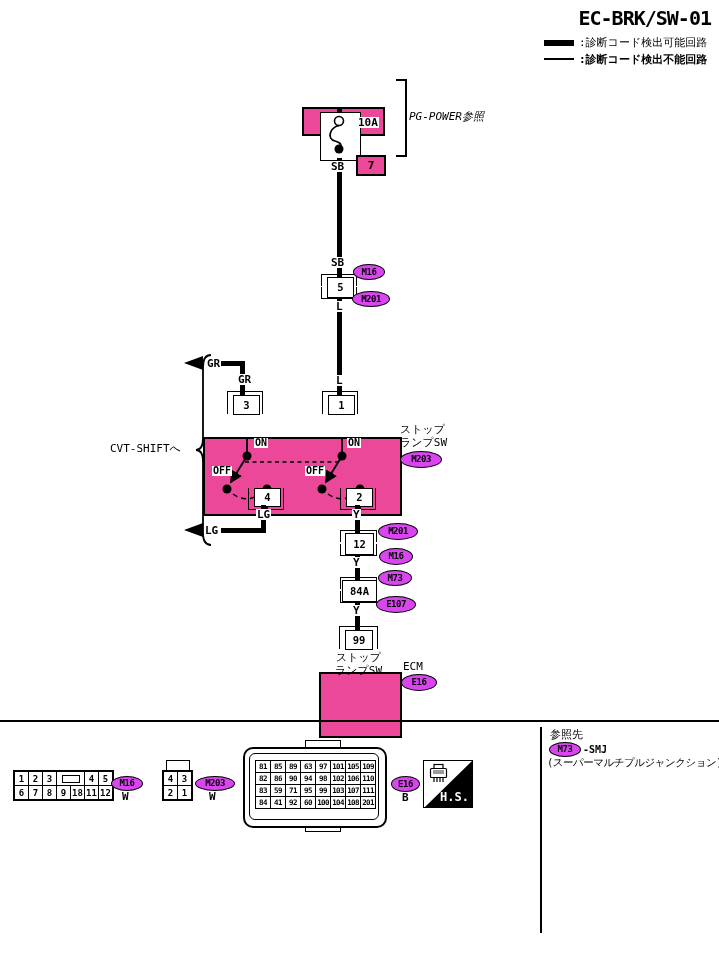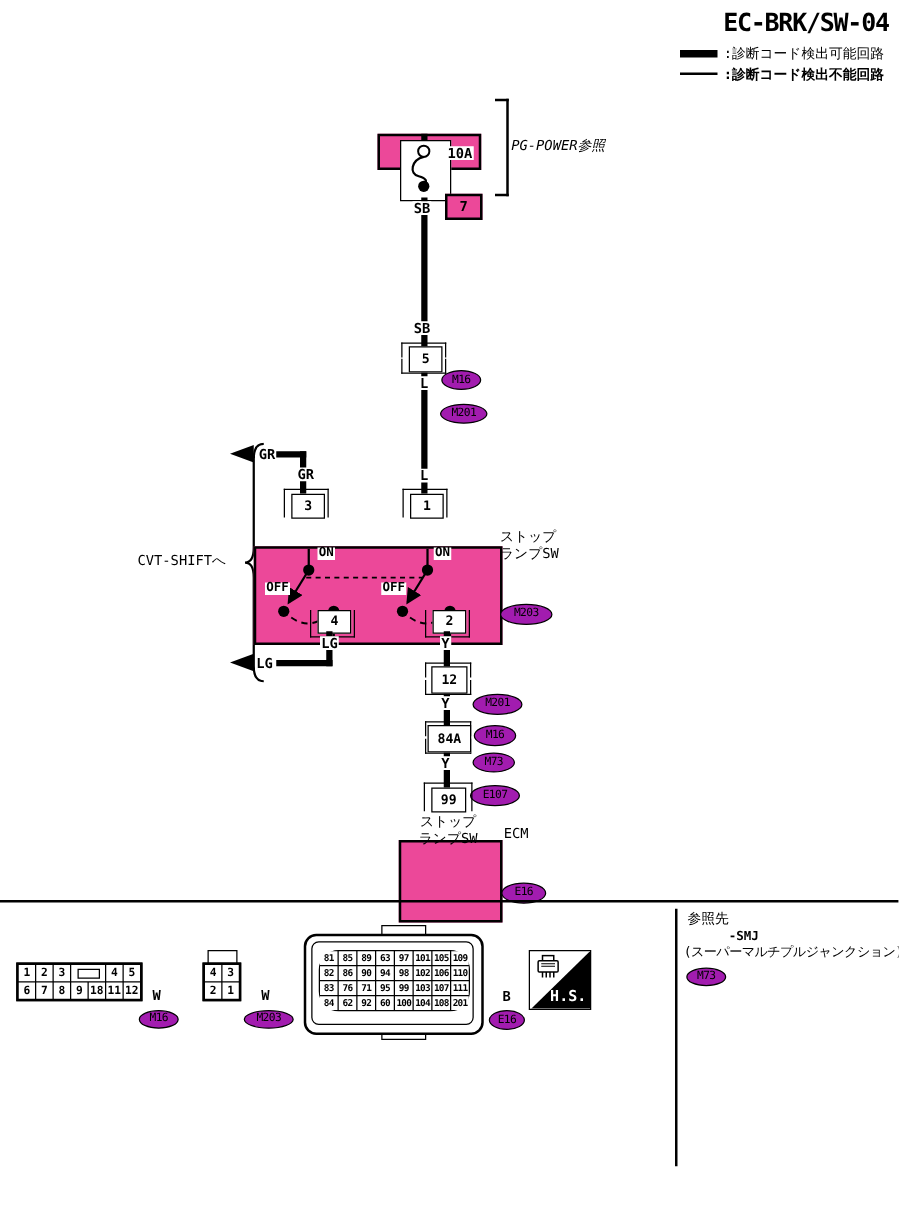--- a/index.html
+++ b/index.html
@@ -2,23 +2,23 @@
 <html><head>
 <meta charset="utf-8">
 <style>
   html,body { margin:0; padding:0; background:#fff; }
   .stage { position:relative; width:719px; height:974px; background:#fff; overflow:hidden;
            font-family:"DejaVu Sans Mono","Liberation Sans",sans-serif; color:#000; }
   .abs { position:absolute; }
   .wire { position:absolute; background:#000; }
   .lbl { position:absolute; background:#fff; font-weight:bold; font-size:11px; line-height:1; padding:0 1px; white-space:nowrap; }
   .txt { position:absolute; font-size:11px; line-height:1.15; white-space:nowrap; }
-  .oval { position:absolute; border:1.5px solid #000; border-radius:50%; background:#a21caf;
+  .oval { position:absolute; border:1.5px solid #000; border-radius:50%; background:#d946ef;
           display:flex; align-items:center; justify-content:center;
-          font-size:9px; font-weight:normal; line-height:1; letter-spacing:-0.5px;margin-top:32px; }
+          font-size:9px; font-weight:bold; line-height:1; letter-spacing:-0.5px; }
   .pinbox { position:absolute; border:1.5px solid #000; background:#fff;
             display:flex; align-items:center; justify-content:center;
             font-size:10.5px; font-weight:bold; line-height:1; }
   .brT { position:absolute; border:1.5px solid #000; border-bottom:none; }
   .brB { position:absolute; border:1.5px solid #000; border-top:none; }
   .box2 { position:absolute; border:2px solid #000000; background:#ec4899;margin-top:24px; }
   .arrowL { position:absolute; width:0; height:0;
             border-top:7px solid transparent; border-bottom:7px solid transparent;
             border-right:19px solid #000; }
   .onoff { position:absolute; font-size:10px; font-weight:bold; line-height:1; background:#fff; padding:0 1px; }
@@ -43,21 +43,21 @@
   .legbar { position:absolute; background:#000; }
   .legtxt { position:absolute; font-size:11px; line-height:1;text-align:right; }
   .refdesc { position:absolute; font-size:10.5px; line-height:1; white-space:nowrap; letter-spacing:-0.5px; }
   svg { display:block; }
 </style>
 </head>
 <body>
 
 <div class="stage">
 
-  <div class="title">EC-BRK/SW-04</div>
+  <div class="title">EC-BRK/SW-01</div>
   <div class="legbar" style="left:544px;top:40px;width:30px;height:6px;"></div>
   <div class="legtxt" style="left:579px;top:37px;">:診断コード検出可能回路</div>
   <div class="legbar" style="left:544px;top:58px;width:30px;height:2px;"></div>
   <div class="legtxt" style="left:579px;top:54px;font-weight:bold;">:診断コード検出不能回路</div>
 
   <div class="box2" style="left:302px;top:83px;width:79px;height:25px;display:flex;align-items:center;justify-content:center;font-size:12px;font-weight:bold;">BAT</div>
   <div class="wire" style="left:337px;top:107px;width:5px;height:6px;"></div>
   <div class="abs" style="left:320px;top:112px;width:39px;height:47px;border:1.5px solid #000;background:#fff;">
     <svg width="36" height="44" viewBox="0 0 36 44">
       <circle cx="18" cy="8" r="4.5" fill="#fff" stroke="#000" stroke-width="1.6"></circle>
@@ -211,47 +211,47 @@
       <div class="pcell">1</div>
     </div>
   </div>
   <div class="oval" style="left:195px;top:776px;width:38px;height:13px;">M203</div>
   <div class="lbl" style="left:208px;top:791px;">W</div>
 
   <div class="tab" style="left:305px;top:740px;width:34px;height:9px;"></div>
   <div class="tab" style="left:305px;top:821px;width:34px;height:9px;"></div>
   <div class="rrect" style="left:243px;top:747px;width:140px;height:77px;"></div>
   <div class="rrect2" style="left:249px;top:753px;width:128px;height:65px;"></div>
-  <div class="e16grid" style="left:255px;top:760px;border-radius:16px;">
+  <div class="e16grid" style="left:255px;top:760px;">
       <div class="gcell">81</div>
       <div class="gcell">85</div>
       <div class="gcell">89</div>
       <div class="gcell">63</div>
       <div class="gcell">97</div>
       <div class="gcell">101</div>
       <div class="gcell">105</div>
       <div class="gcell">109</div>
       <div class="gcell">82</div>
       <div class="gcell">86</div>
       <div class="gcell">90</div>
       <div class="gcell">94</div>
       <div class="gcell">98</div>
       <div class="gcell">102</div>
       <div class="gcell">106</div>
       <div class="gcell">110</div>
       <div class="gcell">83</div>
-      <div class="gcell">76</div>
+      <div class="gcell">59</div>
       <div class="gcell">71</div>
       <div class="gcell">95</div>
       <div class="gcell">99</div>
       <div class="gcell">103</div>
       <div class="gcell">107</div>
       <div class="gcell">111</div>
       <div class="gcell">84</div>
-      <div class="gcell">62</div>
+      <div class="gcell">41</div>
       <div class="gcell">92</div>
       <div class="gcell">60</div>
       <div class="gcell">100</div>
       <div class="gcell">104</div>
       <div class="gcell">108</div>
       <div class="gcell">201</div>
     </div>
   <div class="oval" style="left:391px;top:776px;width:27px;height:14px;">E16</div>
   <div class="lbl" style="left:401px;top:792px;">B</div>
 

